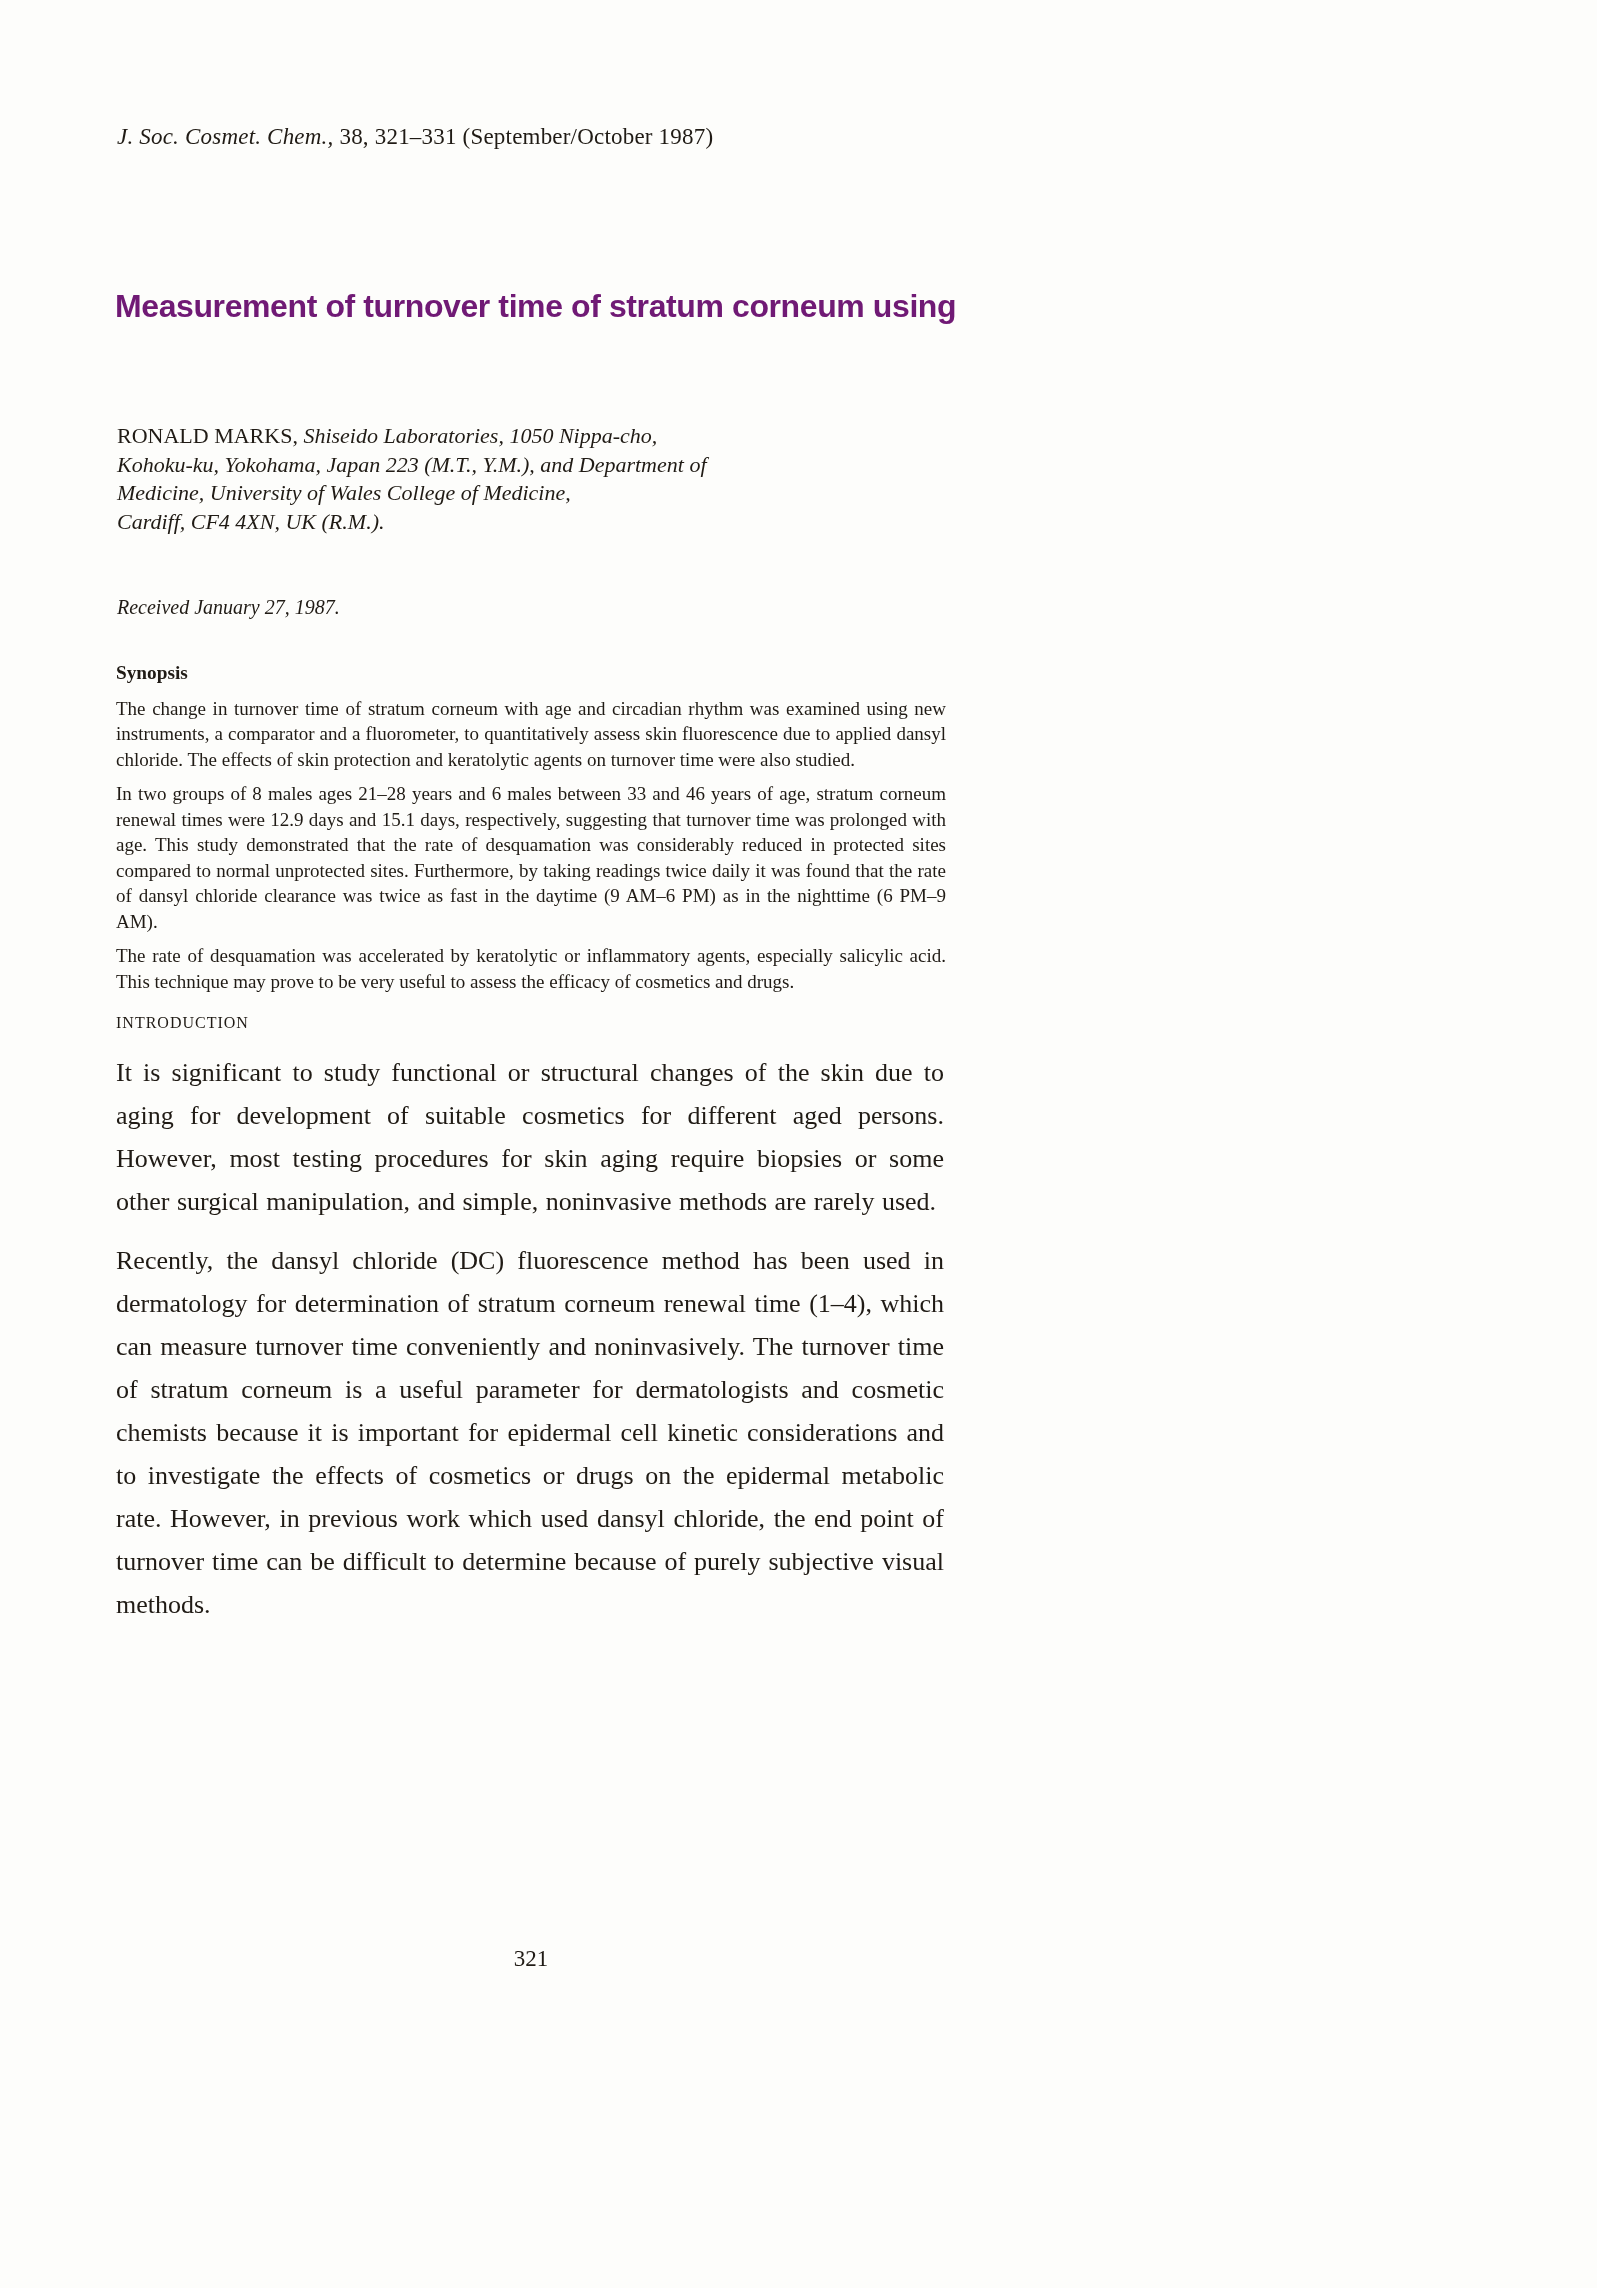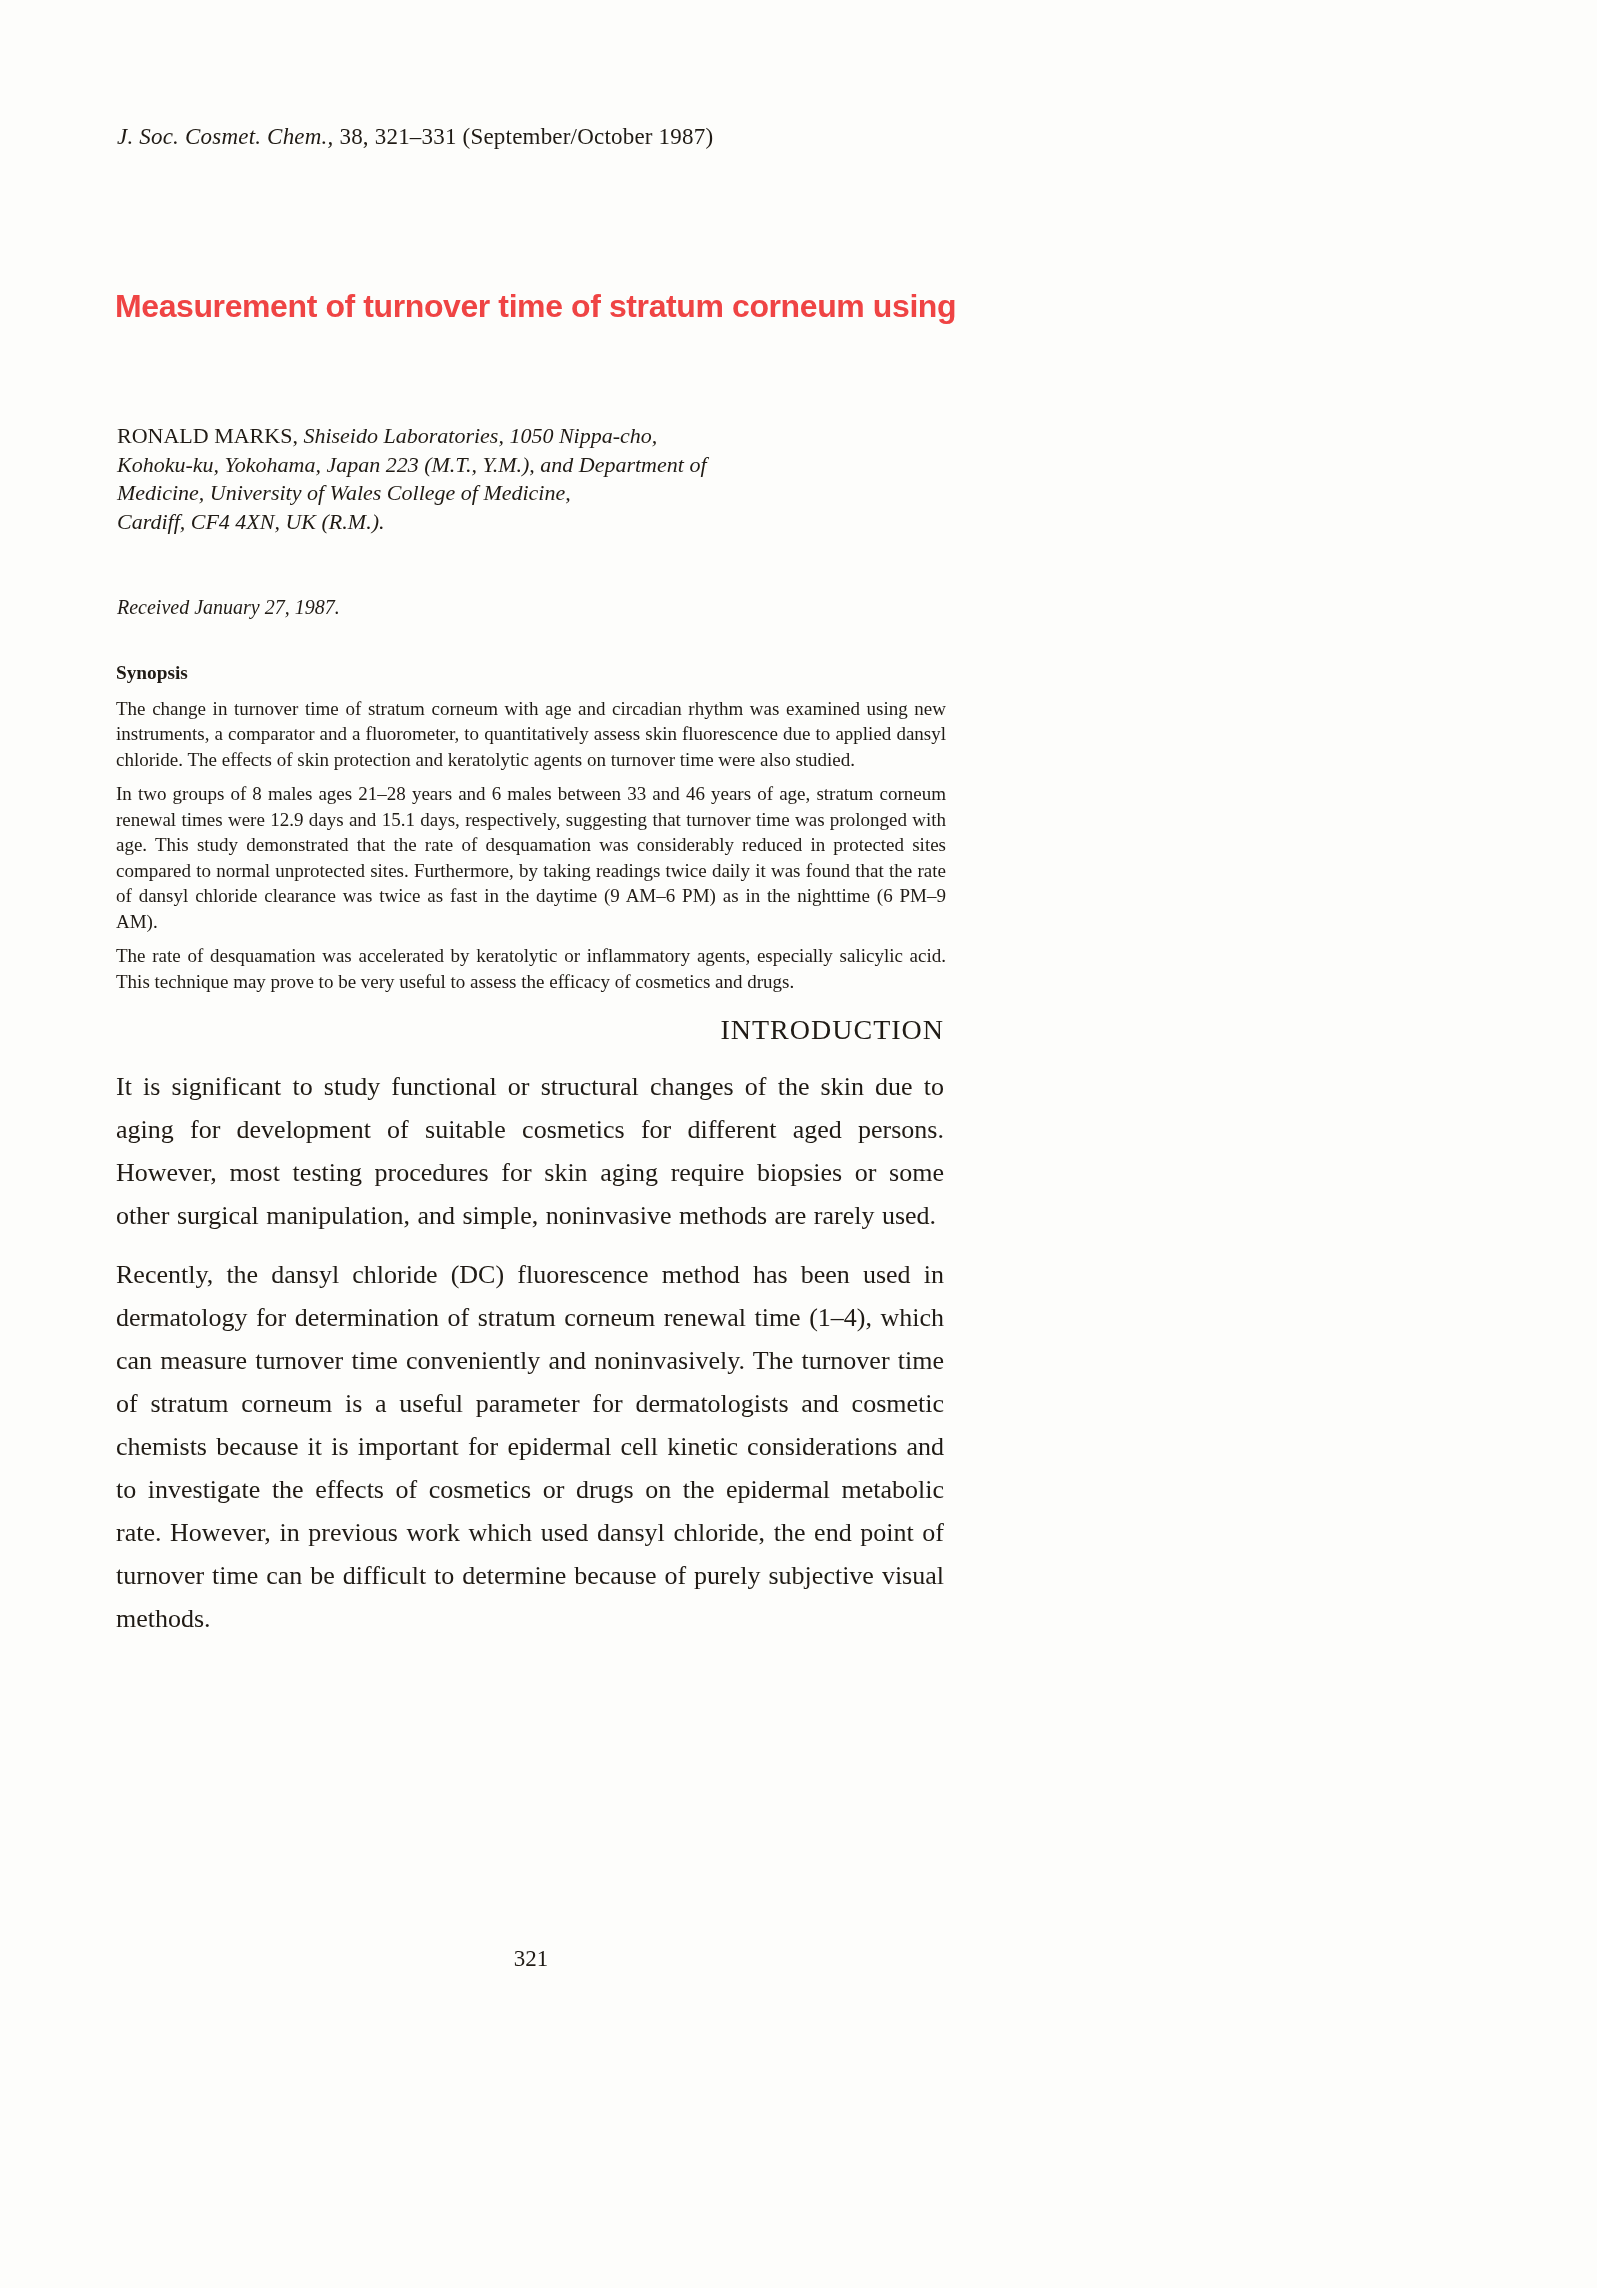--- a/index.html
+++ b/index.html
@@ -38,21 +38,21 @@
   .title {
     position: absolute;
     left: 115px;
     top: 283px;
     margin: 0;
     font-family: "Liberation Sans", "DejaVu Sans", sans-serif;
     font-weight: 700;
     font-size: 32px;
     line-height: 46px;
     letter-spacing: -0.4px;
-    color: #ef4444;
+    color: #701a75;
   }
   .title .title-line { display: block; }
   .authors {
     position: absolute;
     left: 117px;
     top: 422px;
     font-size: 22px;
     line-height: 28.5px;
   }
   .received {
@@ -79,24 +79,23 @@
     line-height: 25.6px;
     text-align: justify;
   }
   .intro {
     position: absolute;
     left: 116px;
     top: 1014px;
     width: 828px;
   }
   .intro-heading {
-    font-size: 28px;
+    font-size: 16px;
     letter-spacing: 1px;
     margin: 0 0 19.3px 0;
-    text-align: right;
   }
   .body-p {
     margin: 0 0 15.4px 0;
     font-size: 26px;
     line-height: 43px;
     text-align: justify;
     word-spacing: 1px;
   }
   .page-number {
     position: absolute;

